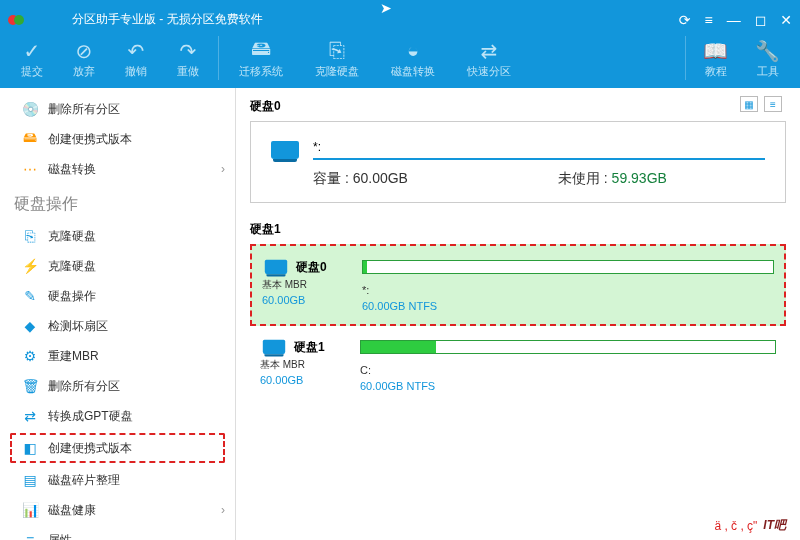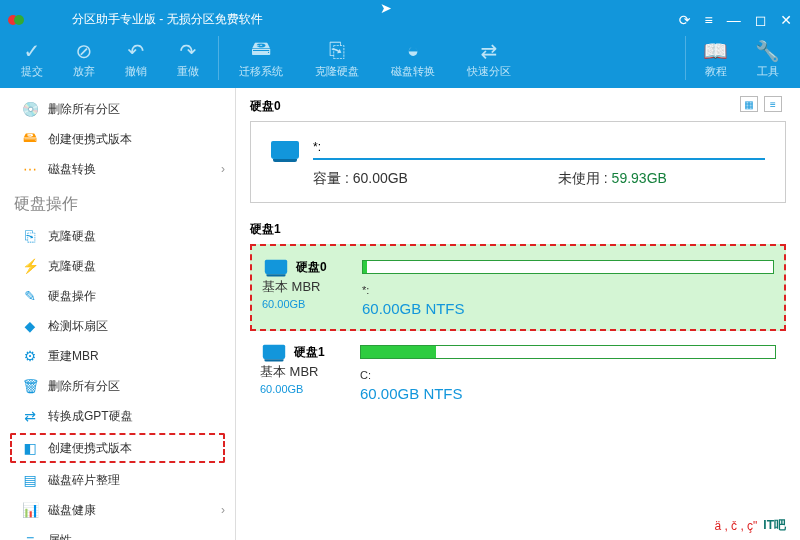--- a/index.html
+++ b/index.html
@@ -32,30 +32,30 @@
 .disk-icon::after { content: ""; position: absolute; bottom: -3px; left: 2px; right: 2px; height: 3px; background: #0a6ca3; border-radius: 0 0 2px 2px; }
 .bar-outer { flex: 1; height: 16px; border: 1px solid #1296db; position: relative; }
 .bar-fill { position: absolute; top: 0; left: 0; bottom: 0; background: #2ecc40; }
 .disk-row2 { display: flex; font-size: 14px; color: #333; margin-top: 10px; padding-left: 42px; gap: 150px; }
 .disk-row2 .unused { color: #15803d; }
 .disk1-wrap { }
 .disk-entry { display: flex; padding: 12px 10px; gap: 20px; align-items: flex-start; }
 .disk-entry.sel { background: #d4f5d4; border: 2px dashed #d22; }
 .disk-entry .left { width: 80px; }
 .disk-entry .dname { font-size: 12px; font-weight: bold; }
-.disk-entry .dsub { font-size: 13px; color: #333; margin-top: 2px; }
+.disk-entry .dsub { font-size: 10px; color: #333; margin-top: 2px; }
 .disk-entry .dsize { font-size: 11px; color: #1296db; margin-top: 2px; }
 .disk-entry .right { flex: 1; padding-top:2px;}
 .part-bar { height: 14px; border: 1px solid #2a9d3a; margin-bottom: 10px; position: relative; background:#fff;}
 .part-bar .pfill { position: absolute; top: 0; left: 0; bottom: 0; background: #2ecc40; }
 .part-label { font-size: 11px; color: #333; }
-.part-info { font-size: 15px; color: #1296db; margin-top: 4px; }
+.part-info { font-size: 11px; color: #1296db; margin-top: 4px; }
 .watermark { position: absolute; right: 14px; bottom: 6px; display:flex; align-items:center; gap:6px; font-size: 12px; }
 .watermark .red { color: #d22; }
-.watermark .itba { color:#0f766e; font-weight:bold; }
+.watermark .itba { color:#7f1d1d; font-weight:bold; font-style:italic;}
 .cursor-arrow { position: absolute; top: 0px; left: 380px; color: #fff; font-size: 14px; z-index: 100; pointer-events:none;}
 .dlabel-star{font-size:12px;}
 </style>
 </head>
 <body>
 
 <div class="cursor-arrow">➤</div>
 
 <div class="titlebar">
   <svg class="logo" viewBox="0 0 16 16">

